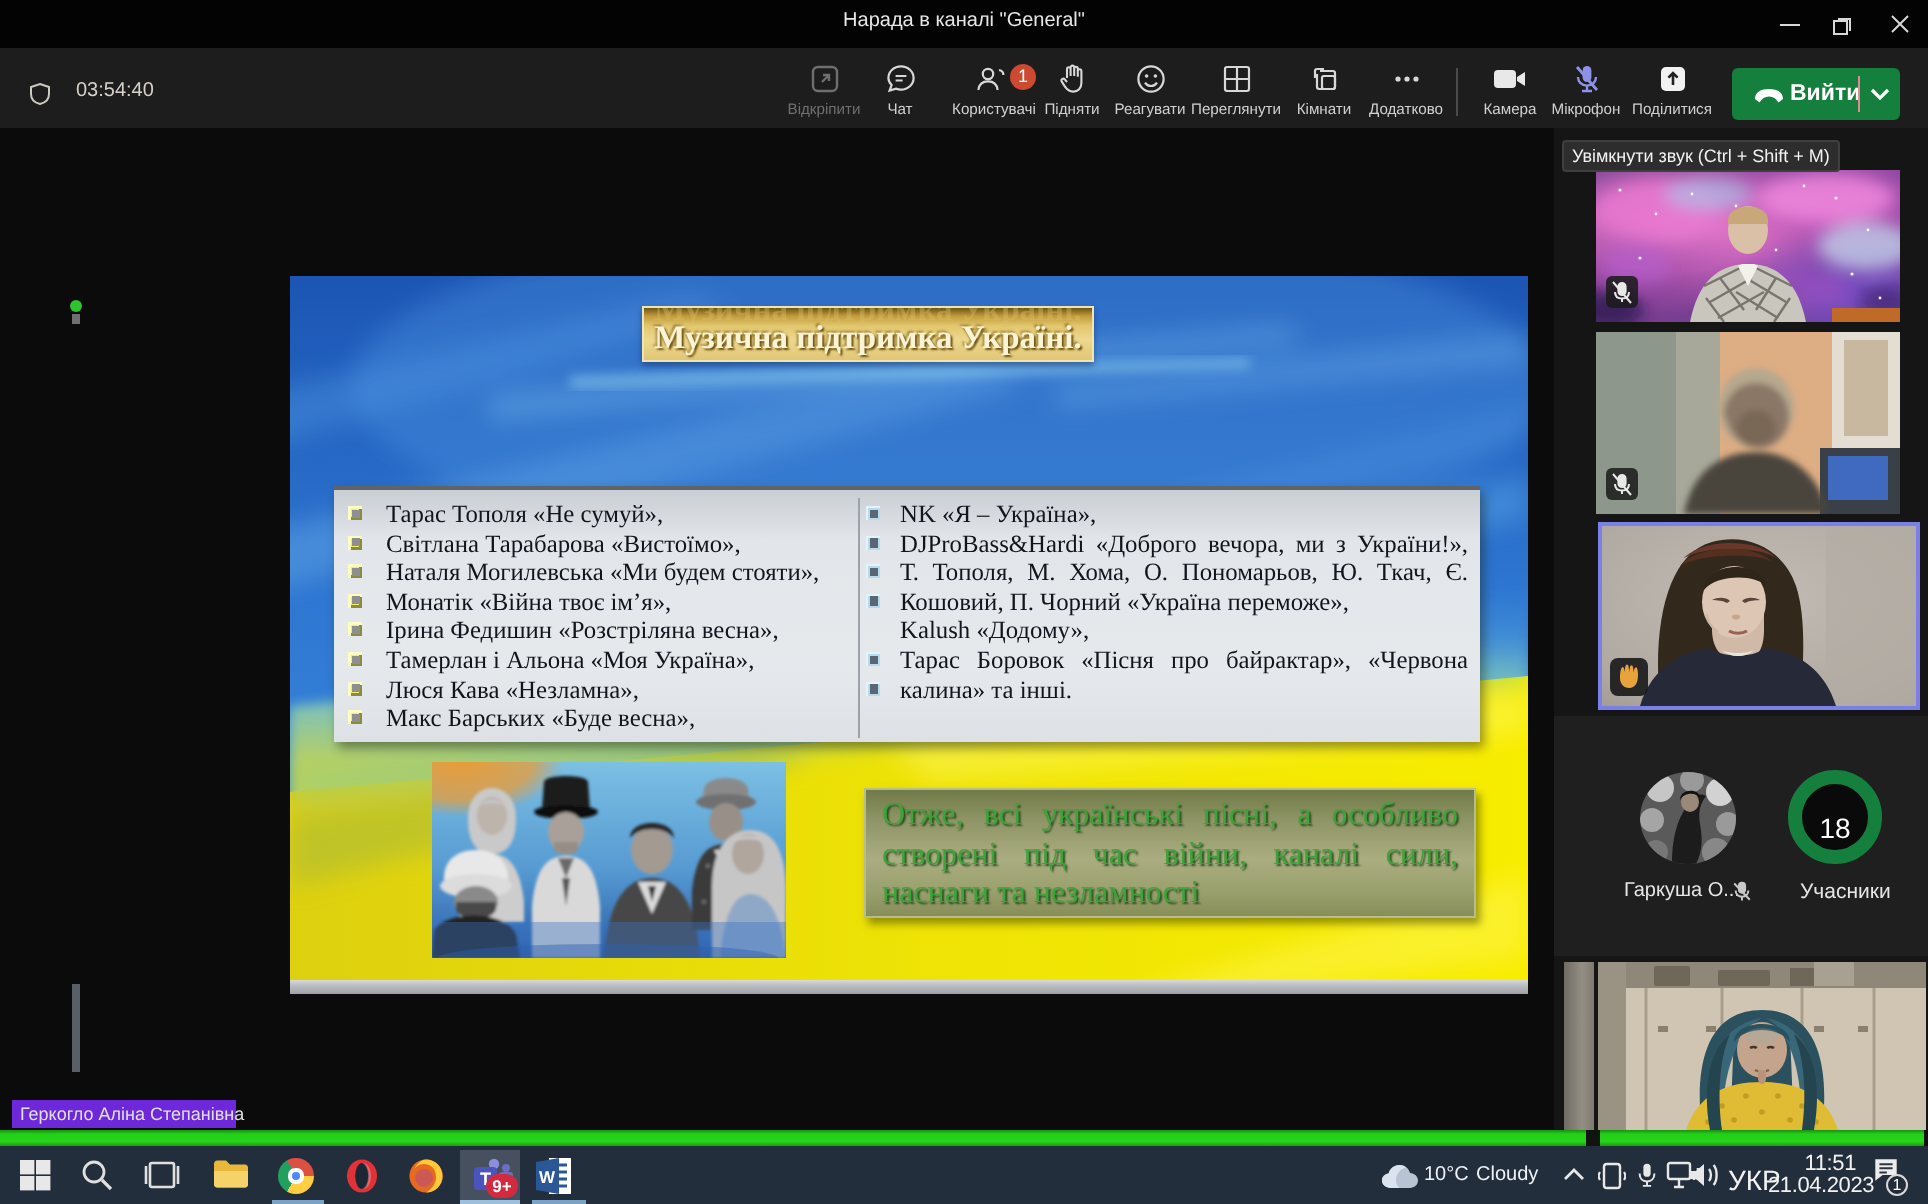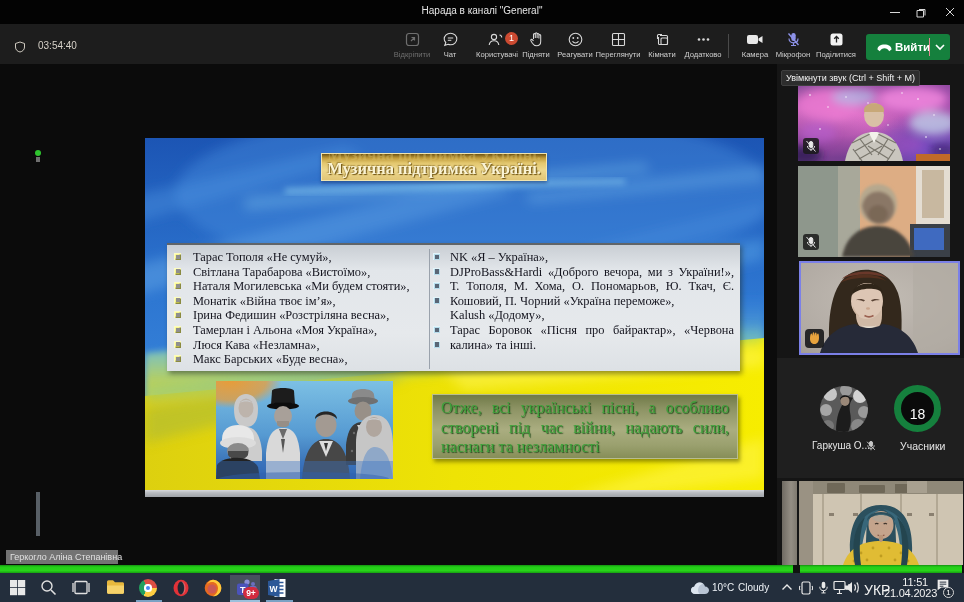--- a/index.html
+++ b/index.html
@@ -319,21 +319,21 @@
     <ellipse cx="158" cy="46" rx="8" ry="10" fill="#b0a69e"></ellipse>
     <path d="M151 40 C153 36 163 36 165 40 C161 38 155 38 151 40 Z" fill="#cccccc"></path>
     <path d="M144 98 C146 76 151 66 159 66 C170 66 175 80 177 98 Z" fill="#8fa8c8"></path>
     </g>
     <rect y="80" width="177" height="18" fill="#3a74c4" opacity="0.4"></rect>
     <ellipse cx="88" cy="98" rx="85" ry="7" fill="#2f5fae" opacity="0.45"></ellipse>
   </svg>
 
   <div class="abs serif" style="left:287px;top:256px;width:306px;height:65px;background:linear-gradient(180deg,#707a48 0,#8d9364 22%,#aaad80 55%,#9aa06e 80%,#878e58 100%);border:1px solid #b8bd8f;box-shadow:2px 3px 4px rgba(60,60,0,.5);padding:3px 8px 0 8px">
     <div class="gl j">Отже, всі українські пісні, а особливо</div>
-    <div class="gl j">створені під час війни, надають сили,</div>
+    <div class="gl j">створені під час війни, каналі сили,</div>
     <div class="gl">наснаги та незламності</div>
   </div>
 
   <div class="abs" style="left:0;top:352px;width:619px;height:7px;background:linear-gradient(180deg,#d8dadc 0,#b9bcc0 40%,#9fa3a8 100%)"></div>
 </div>
 
 <div class="abs" style="left:777px;top:358px;width:187px;height:120px;background:#1f1f1f"></div>
 
 <svg class="abs" style="left:798px;top:85px" width="152" height="76" viewBox="0 0 152 76">
   <defs>
@@ -560,21 +560,21 @@
   <path d="M108 84 C112 62 108 44 98 36 C104 50 104 70 102 84 Z" fill="#24454f"></path>
   <path d="M80 58 C80 62 84 62 84 58 L84 54 L80 54 Z" fill="#b89478"></path>
 </svg>
 
 <div class="abs" style="left:781px;top:70px;height:16px;background:#2d2d2d;border:1px solid #3f3f3f;color:#f2f2f2;font-size:9px;line-height:14px;padding:0 4px;white-space:nowrap;border-radius:2px">Увімкнути звук (Ctrl + Shift + M)</div>
 
 <div class="abs" style="left:35px;top:150px;width:6px;height:6px;border-radius:50%;background:#2ec42e"></div>
 <div class="abs" style="left:36px;top:157px;width:4px;height:5px;background:#6f6f6f"></div>
 <div class="abs" style="left:36px;top:492px;width:4px;height:44px;background:#585f66"></div>
 
-<div class="abs" style="left:6px;top:550px;width:112px;height:14px;background:#737373;color:#e0e0e0;font-size:9px;line-height:14px;padding-left:4px;white-space:nowrap">Геркогло Аліна Степанівна</div>
+<div class="abs" style="left:6px;top:550px;width:112px;height:14px;background:#6d28d9;color:#e0e0e0;font-size:9px;line-height:14px;padding-left:4px;white-space:nowrap">Геркогло Аліна Степанівна</div>
 
 <div id="greenstrip"></div>
 <div class="abs" style="left:793px;top:565px;width:7px;height:8px;background:#10140f"></div>
 <div class="abs" style="left:962px;top:565px;width:2px;height:8px;background:#101010"></div>
 
 <div id="taskbar">
 
   <svg class="abs" style="left:9px;top:6px" width="17" height="17" viewBox="0 0 17 17">
       <g fill="#e8e8e8">
         <rect x="1" y="1" width="7.2" height="7.2"></rect>

